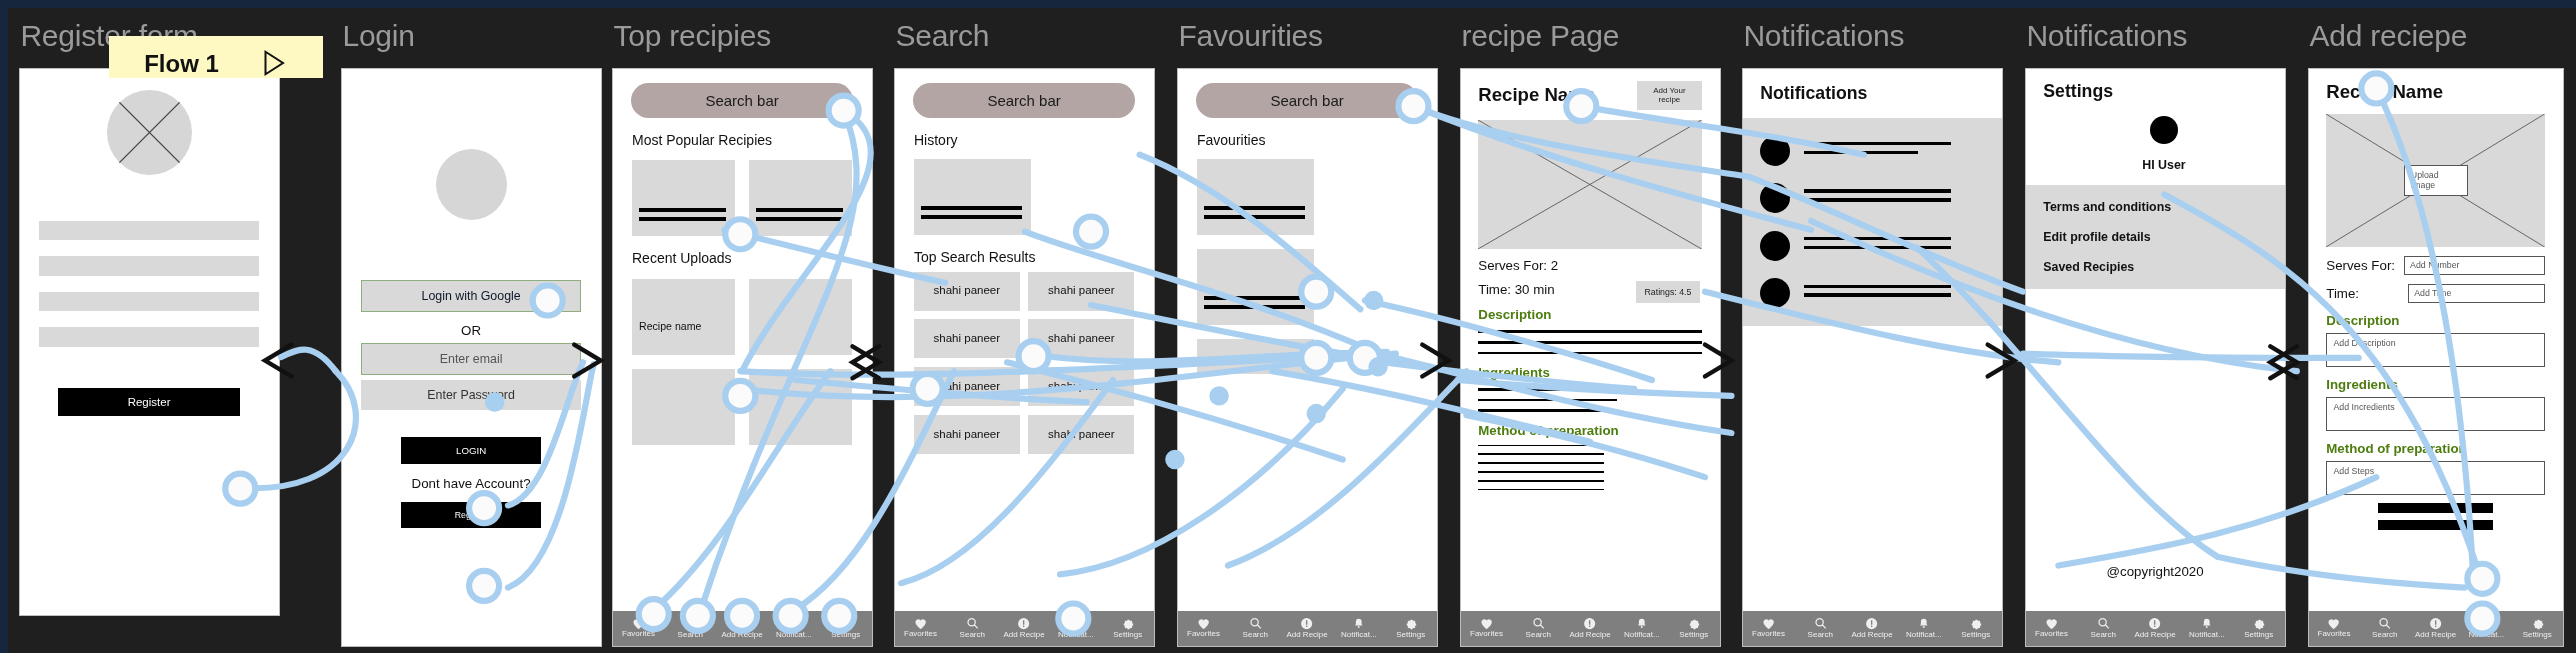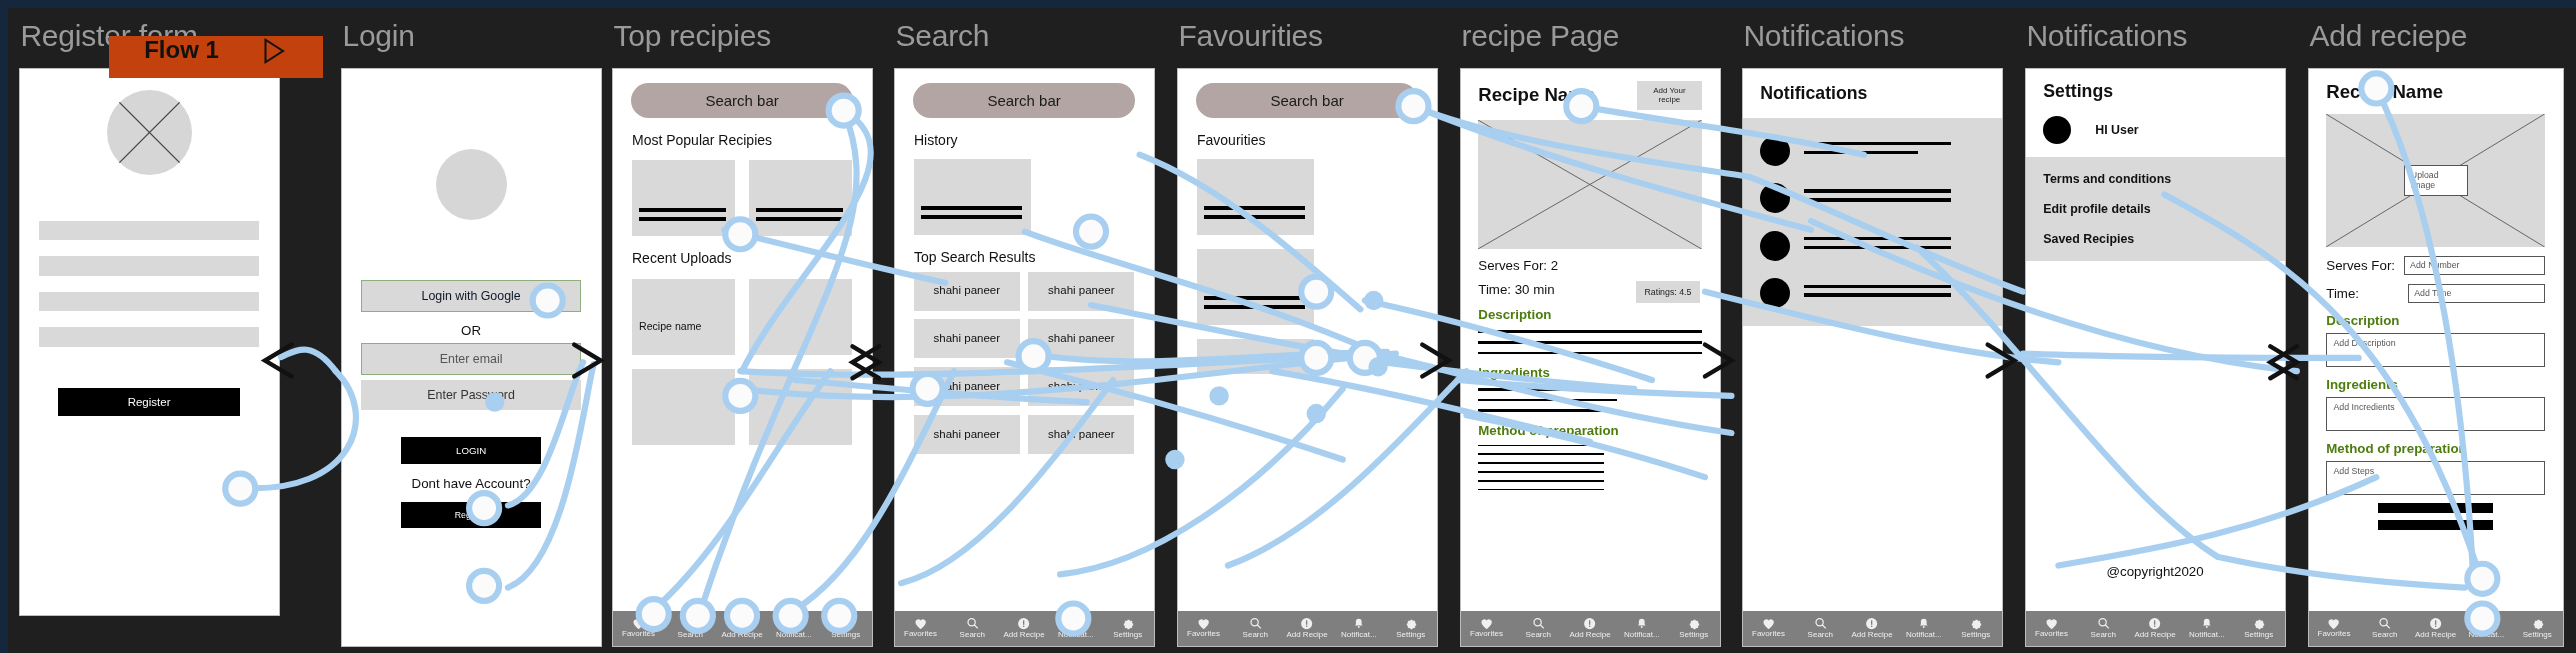--- a/index.html
+++ b/index.html
@@ -68,22 +68,22 @@
     align-items: center; justify-content: center; gap: 0.9px;
     color: #efefef;
   }
   .navitem .nlabel { font-size: 8px; line-height: 8.8px; white-space: nowrap; }
   .navitem svg { display: block; }
 
   
   .flow-badge {
     position: absolute; left: 109px; top: 36px;
     width: 214px; height: 42px;
-    background: #c2410c;
-    display: flex; align-items: flex-start; justify-content: center; gap: 39px;
+    background: #fef9c3;
+    display: flex; align-items: flex-end; justify-content: center; gap: 39px;
     z-index: 40;
   }
   .flow-badge .ftxt { font-size: 24px; font-weight: bold; color: #111; }
 
   
   #wires { position: absolute; left: 0; top: 0; width: 2576px; height: 654px; z-index: 30; pointer-events: none; }
 
   
   .avatar-x {
     width: 85px; height: 85px; border-radius: 50%;
@@ -122,21 +122,21 @@
 
   
   .notif-panel { background: #d9d9d9; padding: 8.8px 0; }
   .notif-row { display: flex; align-items: center; gap: 14px; padding: 8.8px 0 8.8px 17.7px; }
   .notif-dot { width: 30px; height: 30px; border-radius: 50%; background: #000; flex: none; }
   .notif-lines { flex: 1; padding-right: 51px; }
   .notif-lines div { height: 3.5px; background: #000; margin-bottom: 5.3px; }
 
   
   .set-title { font-size: 17.7px; font-weight: bold; color: #111; margin: 12.4px 0 0 17.7px; }
-  .set-user { display: flex; align-items: center; gap: 24px; margin: 14px 0 12.4px 17.7px; }
+  .set-user { display: flex; align-items: center; gap: 14px; margin: 14px 0 12.4px 17.7px; flex-direction: column; }
   .set-list { background: #d9d9d9; padding: 7px 0; }
   .set-item { font-size: 12.4px; font-weight: bold; color: #111; padding: 8px 0 8px 17.7px; }
   .copyright { position: absolute; width: 100%; text-align: center; bottom: 67px; font-size: 13.3px; color: #111; }
 
   
   .ar-label { font-size: 13.3px; color: #111; }
   .ar-input {
     border: 0.9px solid #555; background: #fff; font-size: 8.8px;
     color: #555; padding: 3.5px 5.3px;
   }

